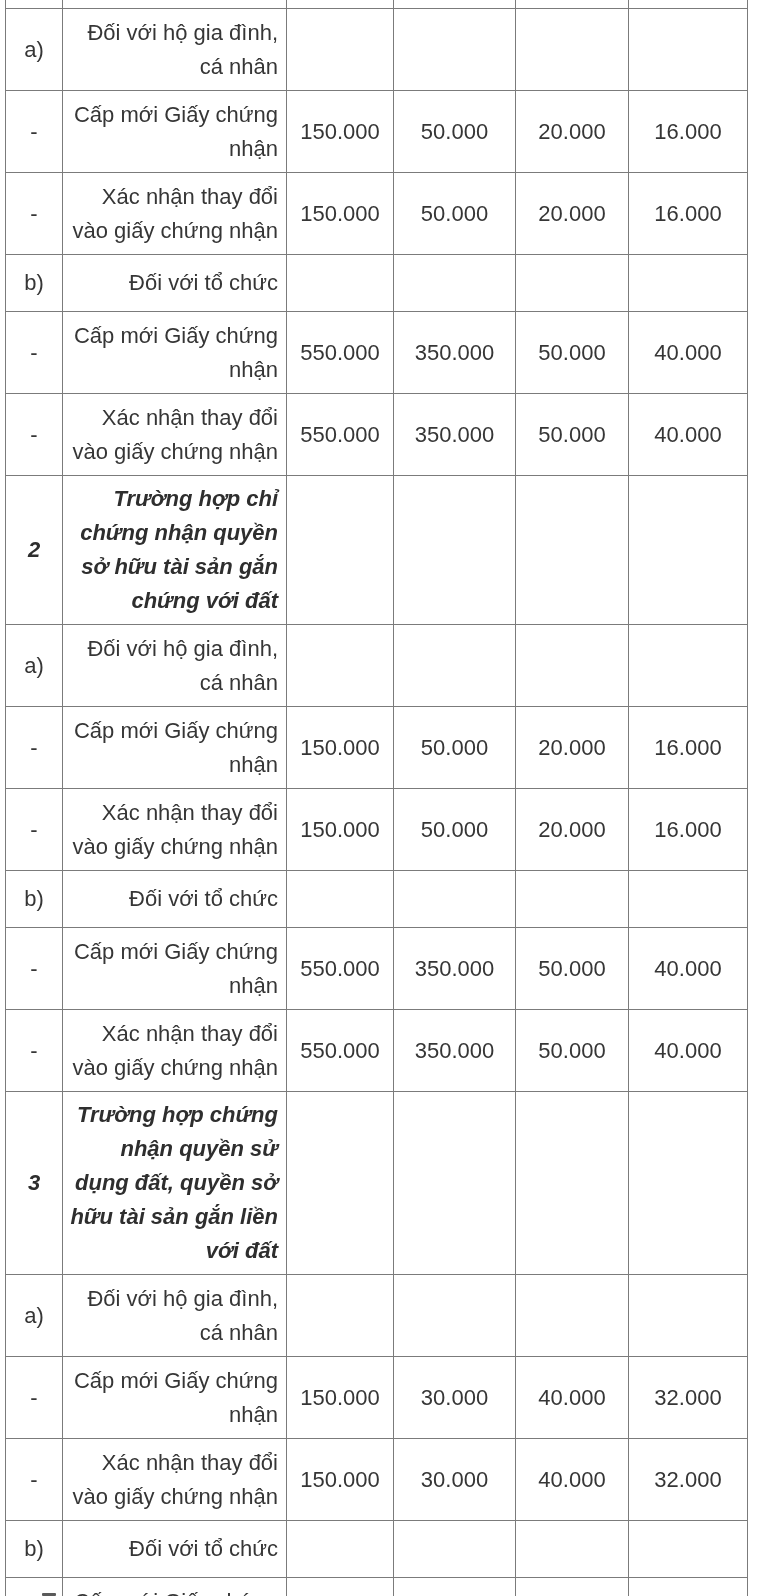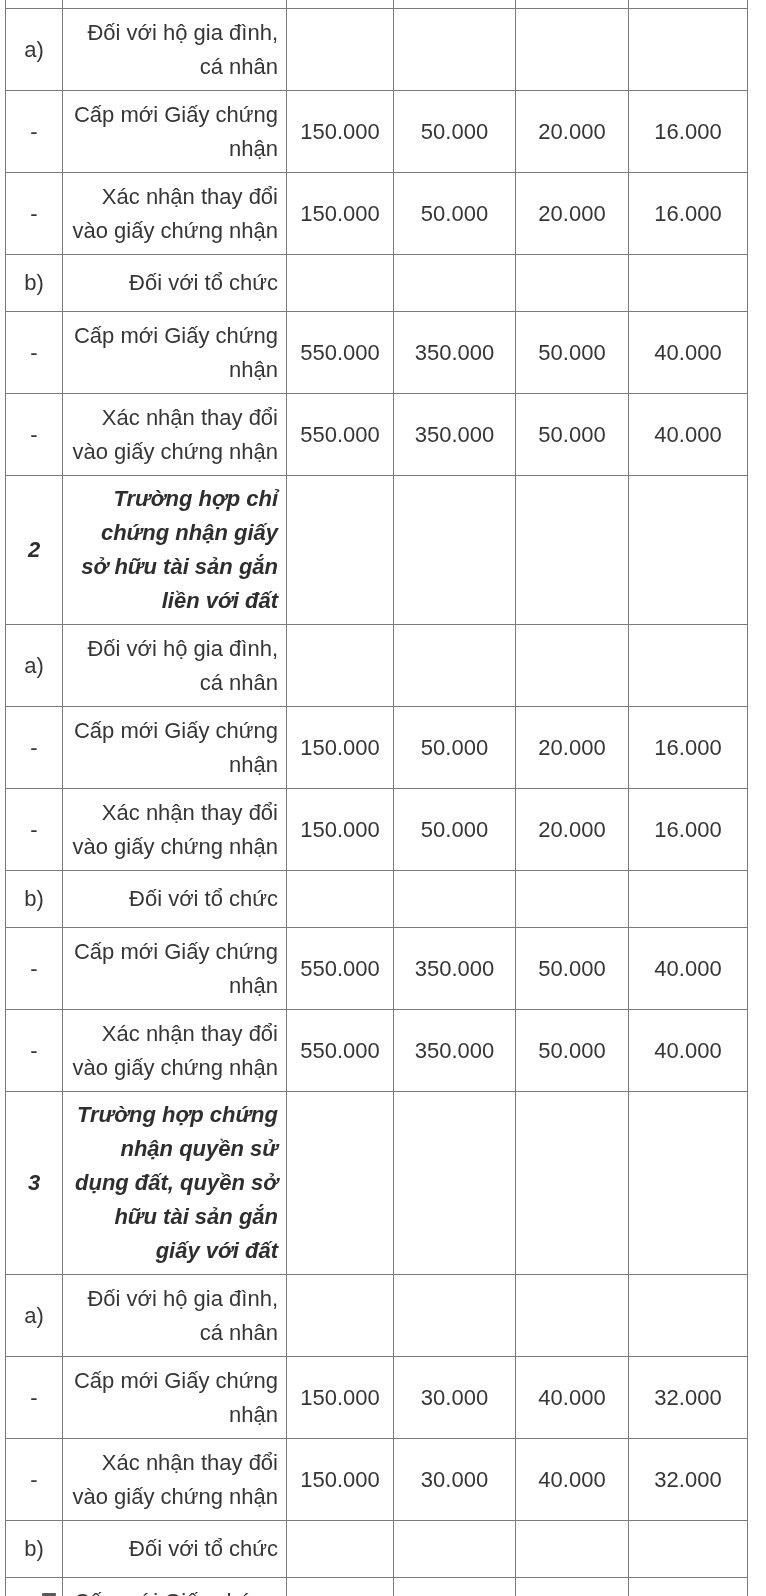--- a/index.html
+++ b/index.html
@@ -125,21 +125,21 @@
         <tr class="row-entry">
           <td class="col-marker">-</td>
           <td class="col-desc">Xác nhận thay đổi vào giấy chứng nhận</td>
           <td class="col-value">550.000</td>
           <td class="col-value">350.000</td>
           <td class="col-value">50.000</td>
           <td class="col-value">40.000</td>
         </tr>
         <tr class="row-section">
           <td class="col-marker">2</td>
-          <td class="col-desc">Trường hợp chỉ chứng nhận giấy sở hữu tài sản gắn liền với đất</td>
+          <td class="col-desc">Trường hợp chỉ chứng nhận quyền sở hữu tài sản gắn chứng với đất</td>
           <td class="col-value"></td>
           <td class="col-value"></td>
           <td class="col-value"></td>
           <td class="col-value"></td>
         </tr>
         <tr class="row-entry">
           <td class="col-marker">a)</td>
           <td class="col-desc">Đối với hộ gia đình, cá nhân</td>
           <td class="col-value"></td>
           <td class="col-value"></td>
@@ -181,21 +181,21 @@
         <tr class="row-entry">
           <td class="col-marker">-</td>
           <td class="col-desc">Xác nhận thay đổi vào giấy chứng nhận</td>
           <td class="col-value">550.000</td>
           <td class="col-value">350.000</td>
           <td class="col-value">50.000</td>
           <td class="col-value">40.000</td>
         </tr>
         <tr class="row-section">
           <td class="col-marker">3</td>
-          <td class="col-desc">Trường hợp chứng nhận quyền sử dụng đất, quyền sở hữu tài sản gắn giấy với đất</td>
+          <td class="col-desc">Trường hợp chứng nhận quyền sử dụng đất, quyền sở hữu tài sản gắn liền với đất</td>
           <td class="col-value"></td>
           <td class="col-value"></td>
           <td class="col-value"></td>
           <td class="col-value"></td>
         </tr>
         <tr class="row-entry">
           <td class="col-marker">a)</td>
           <td class="col-desc">Đối với hộ gia đình, cá nhân</td>
           <td class="col-value"></td>
           <td class="col-value"></td>

